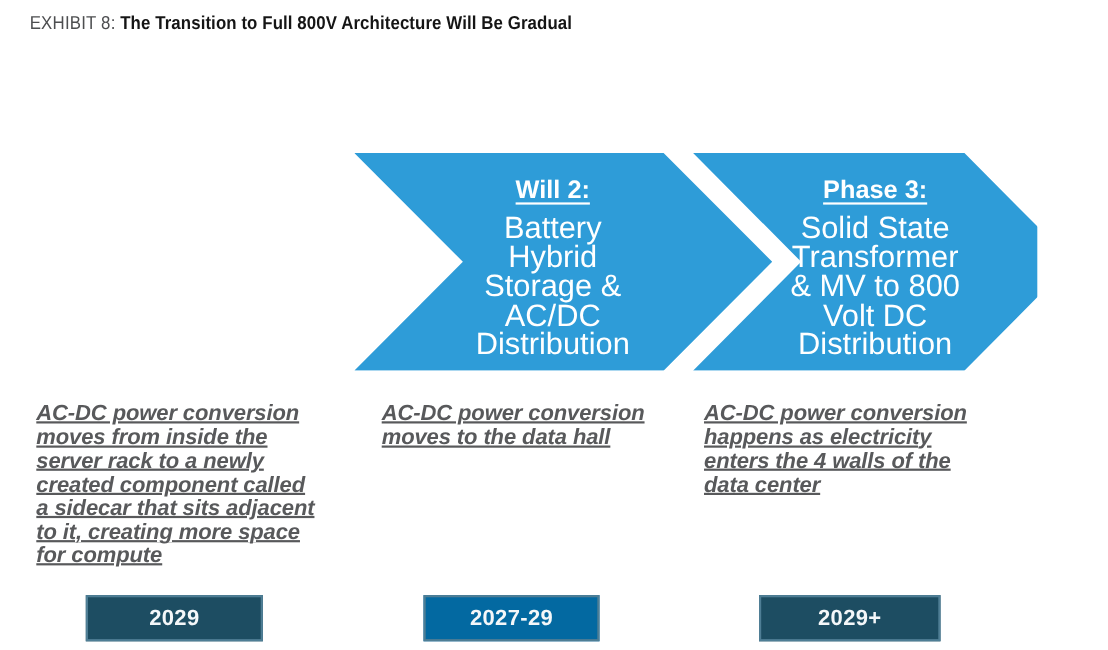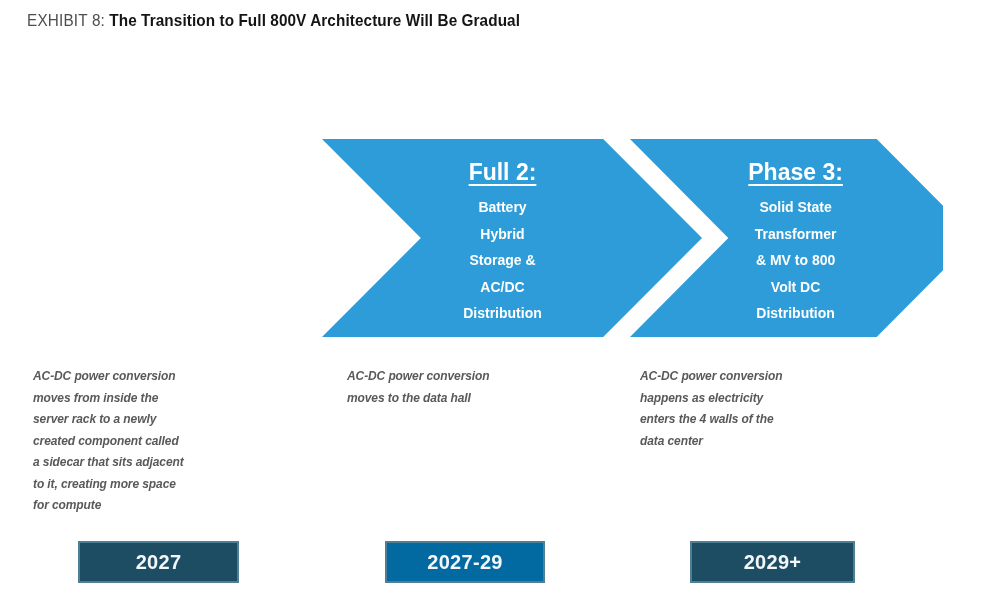--- a/index.html
+++ b/index.html
@@ -43,32 +43,33 @@
   .chev2 .chev-text{left:15%;width:65%;padding-top:20px;}
   .chev3 .chev-text{left:15.5%;width:65%;padding-top:20px;}
 
   .phase-heading{
     font-size:23px;font-weight:700;
     text-decoration:underline;
     text-underline-offset:4px;
     text-decoration-thickness:2px;
     line-height:27px;
   }
-  .phase-lines{margin-top:8px;font-size:14px;font-weight:700;}
+  .phase-lines{margin-top:8px;font-size:28px;font-weight:400;}
   .chev1 .phase-lines{margin-top:12px;}
   .chev1 .phase-line{line-height:41px;}
   .chev2 .phase-line,.chev3 .phase-line{line-height:26.5px;}
 
   
   .phase-desc{
     position:absolute;top:366px;
-    font-size:12px;font-style:italic;font-weight:700;
+    font-size:20px;font-style:italic;font-weight:700;
     line-height:21.5px;color:#58595B;
     white-space:pre-line;
     letter-spacing:-0.1px;
+    text-decoration:underline;
   }
   .desc1{left:33px;width:290px;}
   .desc2{left:347px;width:280px;}
   .desc3{left:640px;width:290px;}
 
   
   .badge{
     position:absolute;top:541px;height:42px;
     background:#1D4D62;
     border:2px solid #4F7E95;
@@ -88,21 +89,21 @@
 
   <div class="exhibit-header">
     <span class="exhibit-label">EXHIBIT 8:</span>
     <span class="exhibit-title">The Transition to Full 800V Architecture Will Be Gradual</span>
   </div>
 
 
   <div class="chev chev2" style="left:322px;width:380px;">
     <div class="chev-shape" style="background: rgb(46, 156, 216);"></div>
     <div class="chev-text">
-      <div class="phase-heading">Full 2:</div>
+      <div class="phase-heading">Will 2:</div>
       <div class="phase-lines">
         <div class="phase-line">Battery</div>
         <div class="phase-line">Hybrid</div>
         <div class="phase-line">Storage &amp;</div>
         <div class="phase-line">AC/DC</div>
         <div class="phase-line">Distribution</div>
       </div>
     </div>
   </div>
 
@@ -127,17 +128,17 @@
 a sidecar that sits adjacent
 to it, creating more space
 for compute</div>
   <div class="phase-desc desc2" style="color: rgb(88, 89, 91);">AC-DC power conversion
 moves to the data hall</div>
   <div class="phase-desc desc3" style="color: rgb(88, 89, 91);">AC-DC power conversion
 happens as electricity
 enters the 4 walls of the
 data center</div>
 
-  <div class="badge badge1" style="background: rgb(29, 77, 98); border-color: rgb(79, 126, 149);">2027</div>
+  <div class="badge badge1" style="background: rgb(29, 77, 98); border-color: rgb(79, 126, 149);">2029</div>
   <div class="badge badge2" style="background: #0369a1; border-color: rgb(79, 126, 149);">2027-29</div>
   <div class="badge badge3" style="background: rgb(29, 77, 98); border-color: rgb(79, 126, 149);">2029+</div>
 
 </div>
 
 </body></html>

